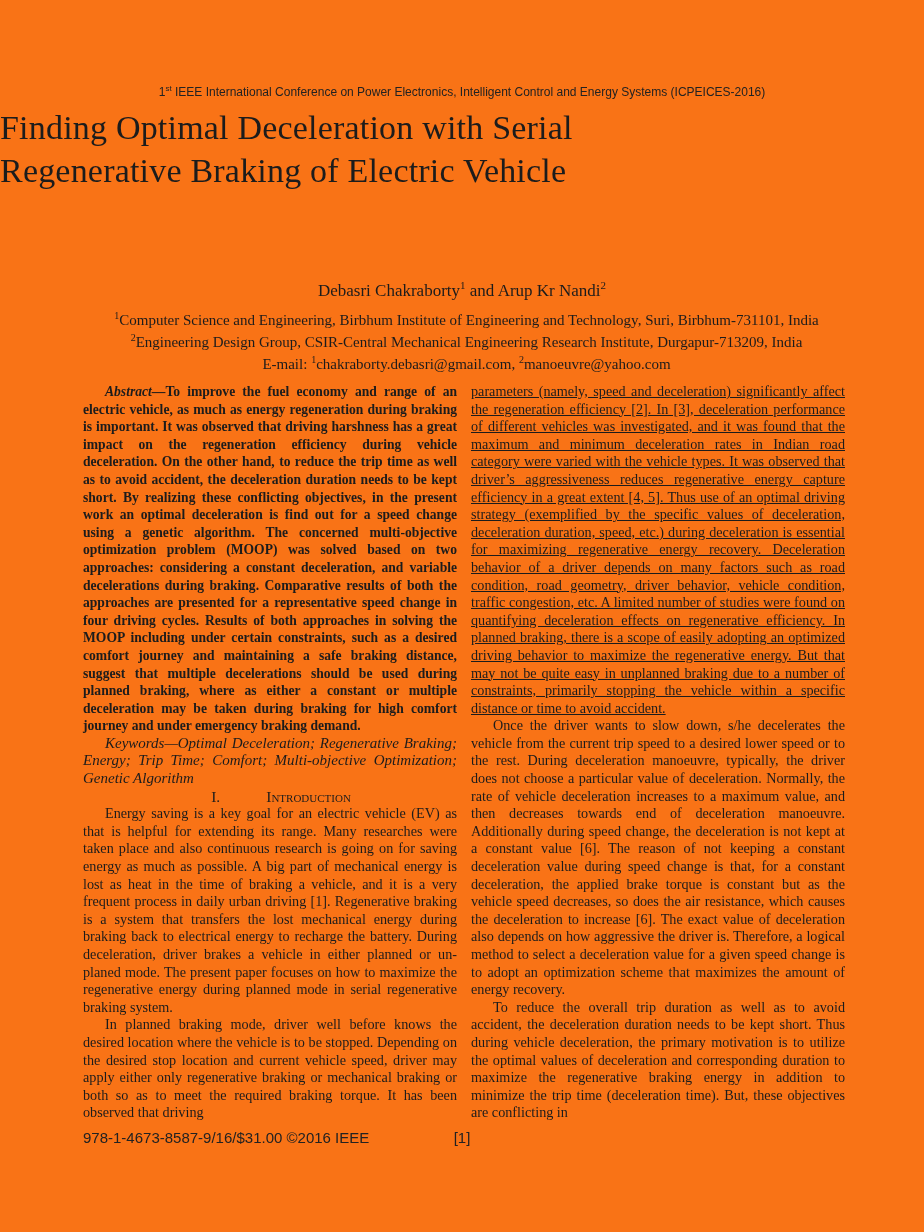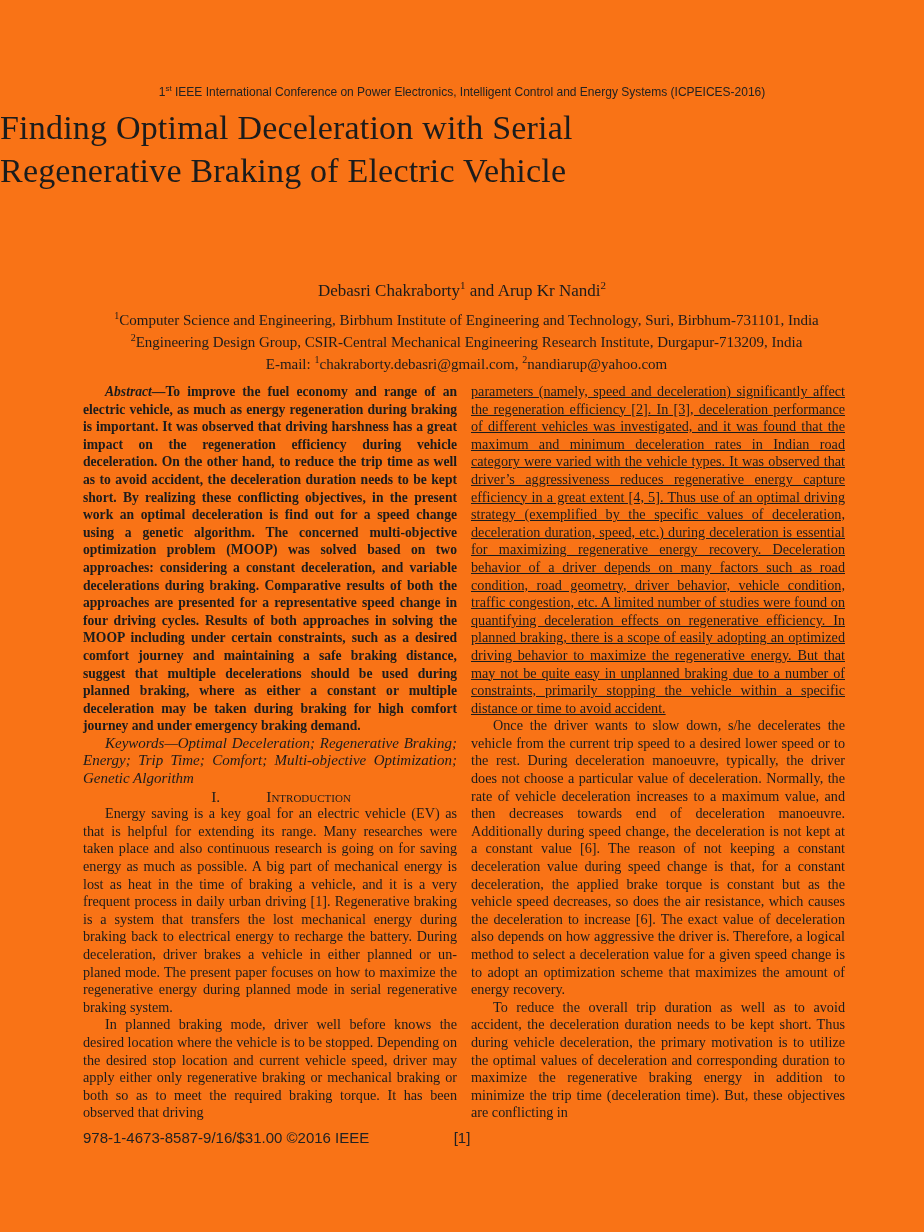--- a/index.html
+++ b/index.html
@@ -86,21 +86,21 @@
 
   <div class="paper-title">
     <div>Finding Optimal Deceleration with Serial</div>
     <div>Regenerative Braking of Electric Vehicle</div>
   </div>
 
   <div class="authors-block">
     <div class="authors-line"><span>Debasri Chakraborty</span><sup>1</sup><span> and </span><span>Arup Kr Nandi</span><sup>2</sup></div>
     <div class="aff-line"><sup>1</sup><span>Computer Science and Engineering, Birbhum Institute of Engineering and Technology, Suri, Birbhum-731101, India</span></div>
     <div class="aff-line"><sup>2</sup><span>Engineering Design Group, CSIR-Central Mechanical Engineering Research Institute, Durgapur-713209, India</span></div>
-    <div class="aff-line"><span>E-mail: </span><sup>1</sup><span>chakraborty.debasri@gmail.com, </span><sup>2</sup><span>nandiarup@yahoo.com</span></div>
+    <div class="aff-line"><span>E-mail: </span><sup>1</sup><span>chakraborty.debasri@gmail.com, </span><sup>2</sup><span>manoeuvre@yahoo.com</span></div>
   </div>
 
   <div class="columns">
 
     <div class="col">
       <p class="abstract-p"><span class="lead">Abstract</span><span>—To improve the fuel economy and range of an electric vehicle, as much as energy regeneration during braking is important. It was observed that driving harshness has a great impact on the regeneration efficiency during vehicle deceleration. On the other hand, to reduce the trip time as well as to avoid accident, the deceleration duration needs to be kept short. By realizing these conflicting objectives, in the present work an optimal deceleration is find out for a speed change using a genetic algorithm. The concerned multi-objective optimization problem (MOOP) was solved based on two approaches: considering a constant deceleration, and variable decelerations during braking. Comparative results of both the approaches are presented for a representative speed change in four driving cycles. Results of both approaches in solving the MOOP including under certain constraints, such as a desired comfort journey and maintaining a safe braking distance, suggest that multiple decelerations should be used during planned braking, where as either a constant or multiple deceleration may be taken during braking for high comfort journey and under emergency braking demand.</span></p>
       <p class="keywords-p"><span>Keywords</span><span>—Optimal Deceleration; Regenerative Braking; Energy; Trip Time; Comfort; Multi-objective Optimization; Genetic Algorithm</span></p>
       <p class="section-heading"><span class="sec-num">I.</span><span class="sc">Introduction</span></p>
       <p>Energy saving is a key goal for an electric vehicle (EV) as that is helpful for extending its range. Many researches were taken place and also continuous research is going on for saving energy as much as possible. A big part of mechanical energy is lost as heat in the time of braking a vehicle, and it is a very frequent process in daily urban driving [1]. Regenerative braking is a system that transfers the lost mechanical energy during braking back to electrical energy to recharge the battery. During deceleration, driver brakes a vehicle in either planned or un-planed mode. The present paper focuses on how to maximize the regenerative energy during planned mode in serial regenerative braking system.</p>
       <p>In planned braking mode, driver well before knows the desired location where the vehicle is to be stopped. Depending on the desired stop location and current vehicle speed, driver may apply either only regenerative braking or mechanical braking or both so as to meet the required braking torque. It has been observed that driving</p>

